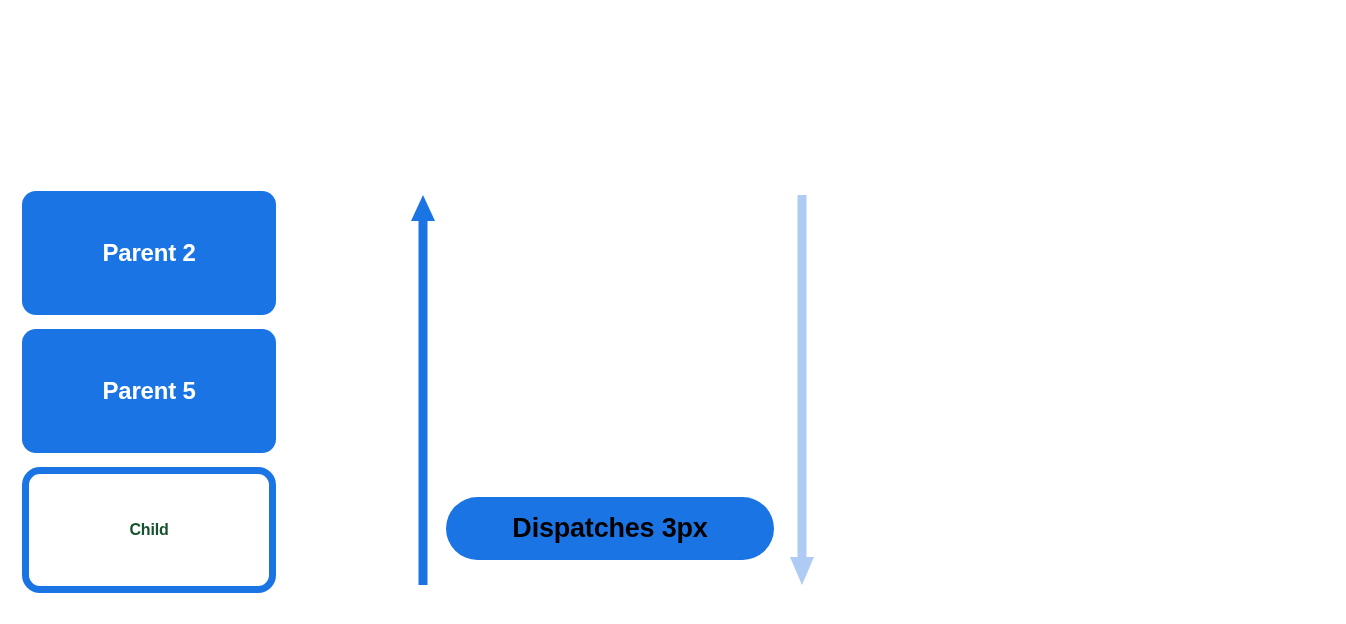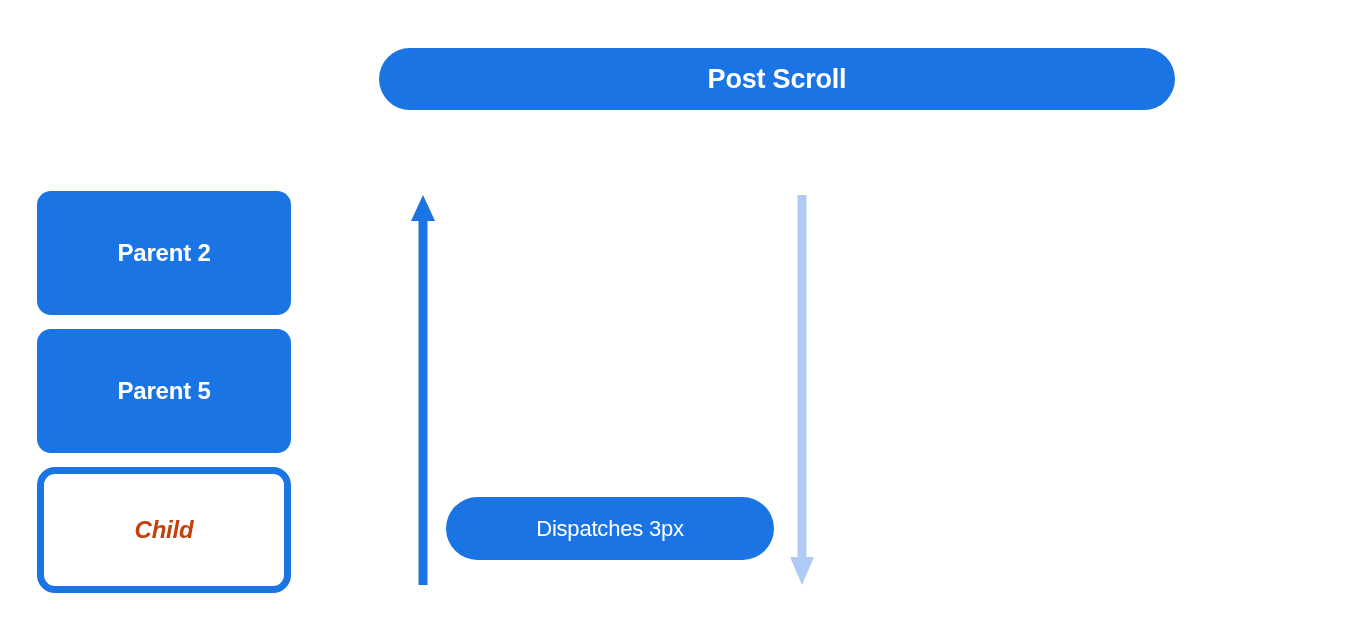--- a/index.html
+++ b/index.html
@@ -37,21 +37,21 @@
     color: #ffffff;
     font-size: 27px;
     font-weight: bold;
     letter-spacing: -0.2px;
     line-height: 1;
   }
 
   
   .stack {
     position: absolute;
-    left: 37px;
+    left: 22px;
     top: 191px;
     width: 254px;
   }
   .stack-box {
     position: relative;
     width: 254px;
     height: 124px;
     border-radius: 14px;
     display: flex;
     align-items: center;
@@ -69,25 +69,24 @@
     letter-spacing: -0.2px;
   }
   .stack-box.outlined {
     background: #ffffff;
     border: 7px solid #1b74e4;
     height: 126px;
     border-radius: 18px;
     margin-bottom: 0;
   }
   .stack-box.outlined .label {
-    color: #c2410c;
-    font-size: 24px;
+    color: #14532d;
+    font-size: 16px;
     font-weight: bold;
     letter-spacing: -0.2px;
-    font-style: italic;
   }
 
   
   .arrow {
     position: absolute;
   }
   .arrow-up {
     left: 410px;
     top: 195px;
     width: 26px;
@@ -129,34 +128,31 @@
     width: 328px;
     height: 63px;
     background: #1b74e4;
     border-radius: 32px;
     display: flex;
     align-items: center;
     justify-content: center;
     box-sizing: border-box;
   }
   .dispatch-pill .label {
-    color: #ffffff;
-    font-size: 22px;
-    font-weight: normal;
+    color: #000000;
+    font-size: 27px;
+    font-weight: bold;
     letter-spacing: -0.2px;
   }
 </style>
 </head>
 <body>
 
 <div id="canvas">
 
-  <div class="header-pill">
-    <span class="label">Post Scroll</span>
-  </div>
 
   <div class="stack">
     <div class="stack-box filled">
       <span class="label">Parent 2</span>
     </div>
     <div class="stack-box filled">
       <span class="label">Parent 5</span>
     </div>
     <div class="stack-box outlined">
       <span class="label">Child</span>

